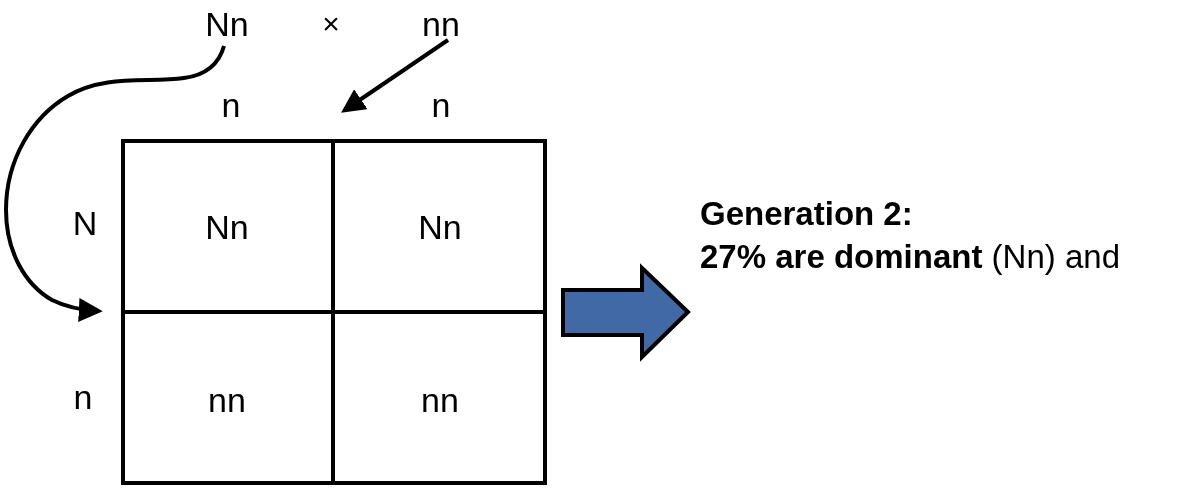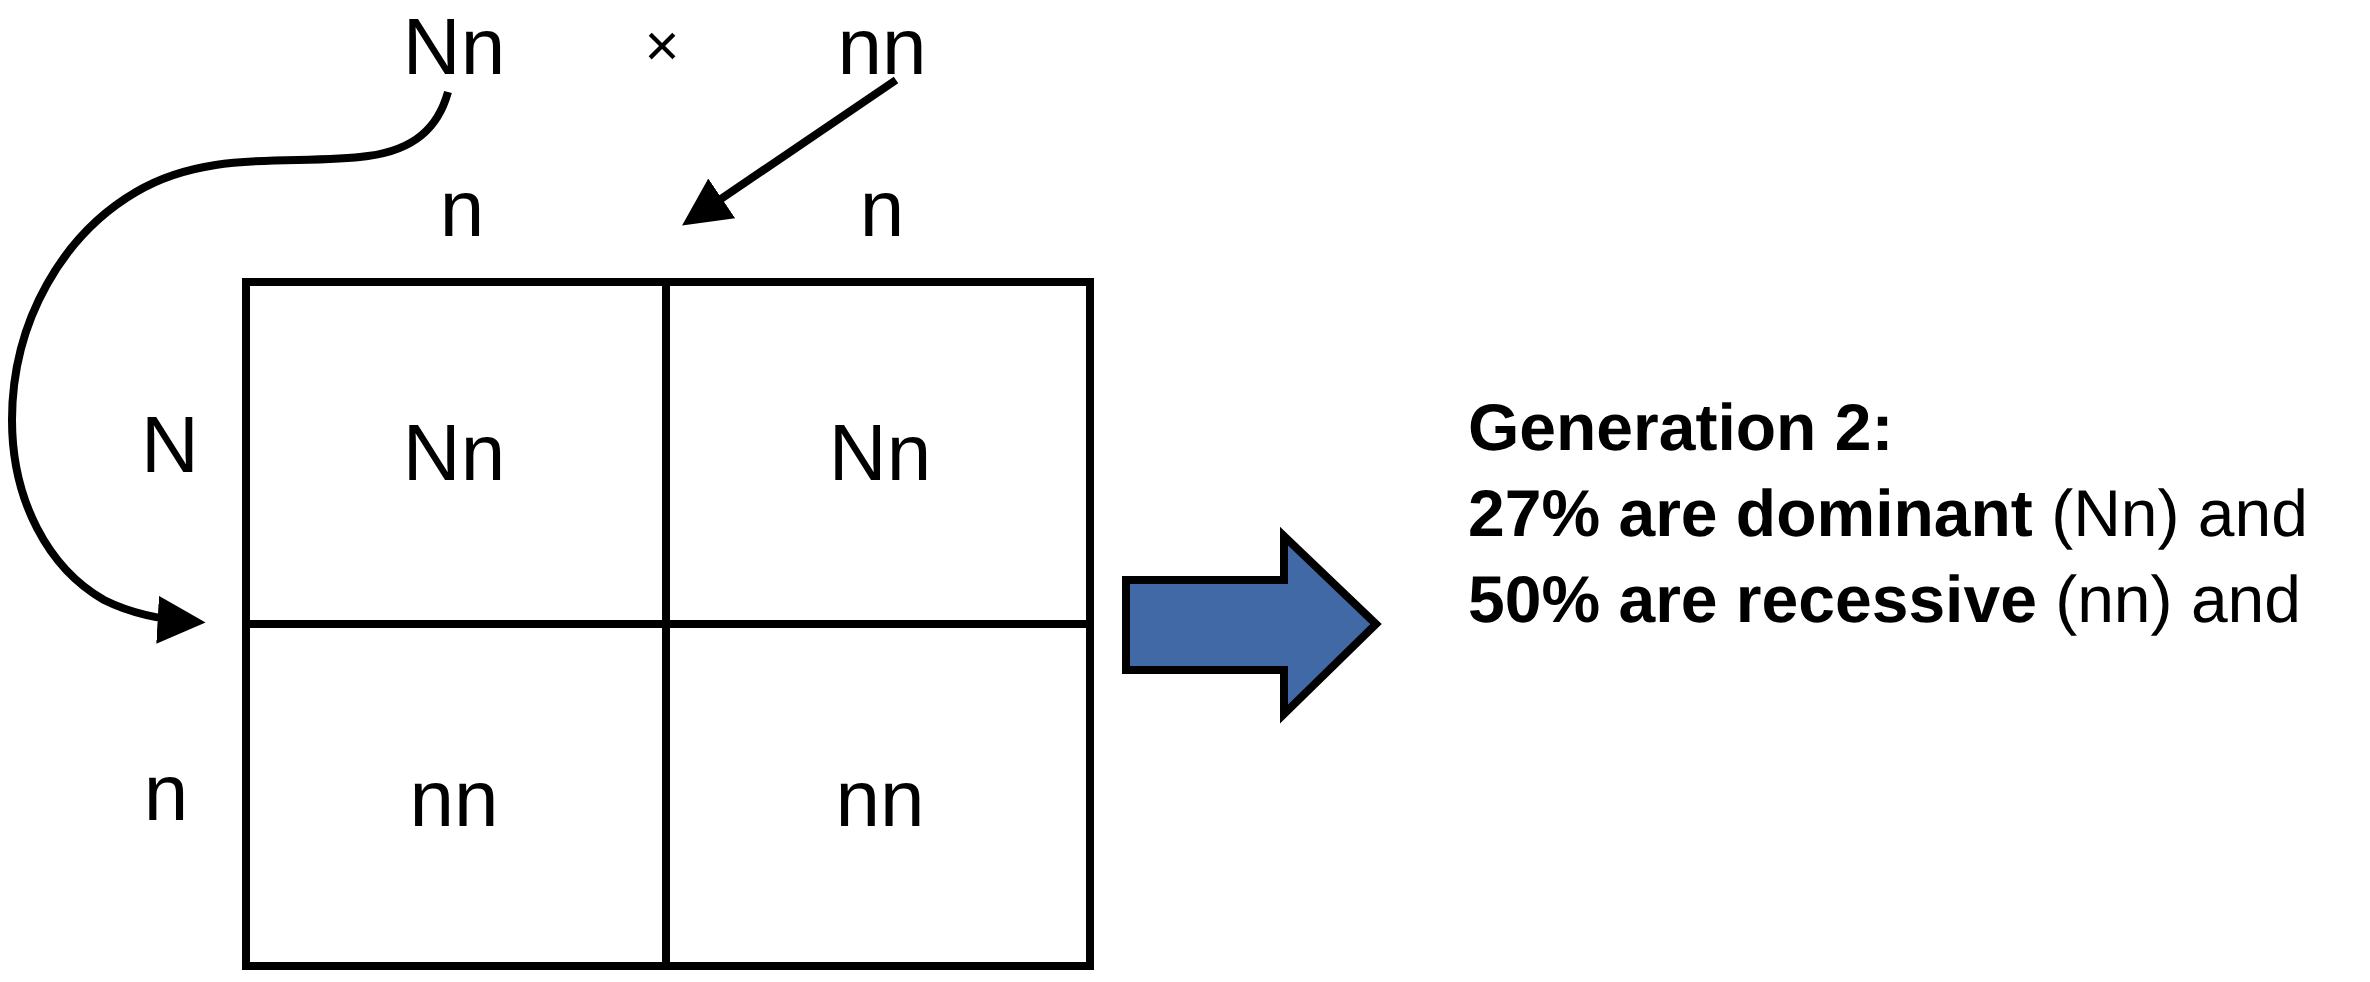--- a/index.html
+++ b/index.html
@@ -9,36 +9,36 @@
     height: 491px;
     background: #ffffff;
     font-family: "Liberation Sans", sans-serif;
     color: #000000;
     overflow: hidden;
   }
   .stage svg { position: absolute; left: 0; top: 0; }
   .lbl {
     position: absolute;
     transform: translate(-50%, -50%);
-    font-size: 40px;
+    font-size: 34px;
     line-height: 1;
     white-space: nowrap;
     color: #000;
   }
   .cross { font-size: 30px; }
   .annotation {
     position: absolute;
     left: 700px;
     top: 192px;
     font-size: 33px;
     line-height: 43px;
     white-space: nowrap;
     color: #000;
   }
-  .annotation .b { font-weight: bold; margin-left: 34px; }
+  .annotation .b { font-weight: bold; }
 </style>
 </head>
 <body>
 
 <div class="stage">
 
   <svg width="1185" height="491" viewBox="0 0 1185 491">
     <defs>
       <marker id="ah" viewBox="0 0 10 10" refX="8" refY="5" markerWidth="6" markerHeight="6" orient="auto-start-reverse">
         <path d="M0,0 L10,5 L0,10 z" fill="#000"></path>
@@ -72,16 +72,15 @@
   <div class="lbl" style="left:83px; top:397px;">n</div>
 
   <div class="lbl" style="left:227px; top:227px;">Nn</div>
   <div class="lbl" style="left:440px; top:227px;">Nn</div>
   <div class="lbl" style="left:227px; top:400px;">nn</div>
   <div class="lbl" style="left:440px; top:400px;">nn</div>
 
   <div class="annotation">
     <div><span class="b">Generation 2:</span></div>
     <div><span class="b">27% are dominant</span><span> (Nn) and</span></div>
-    <div><span class="b">50% are recessive</span><span> (nn) and</span></div>
   </div>
 
 </div>
 
 </body></html>

